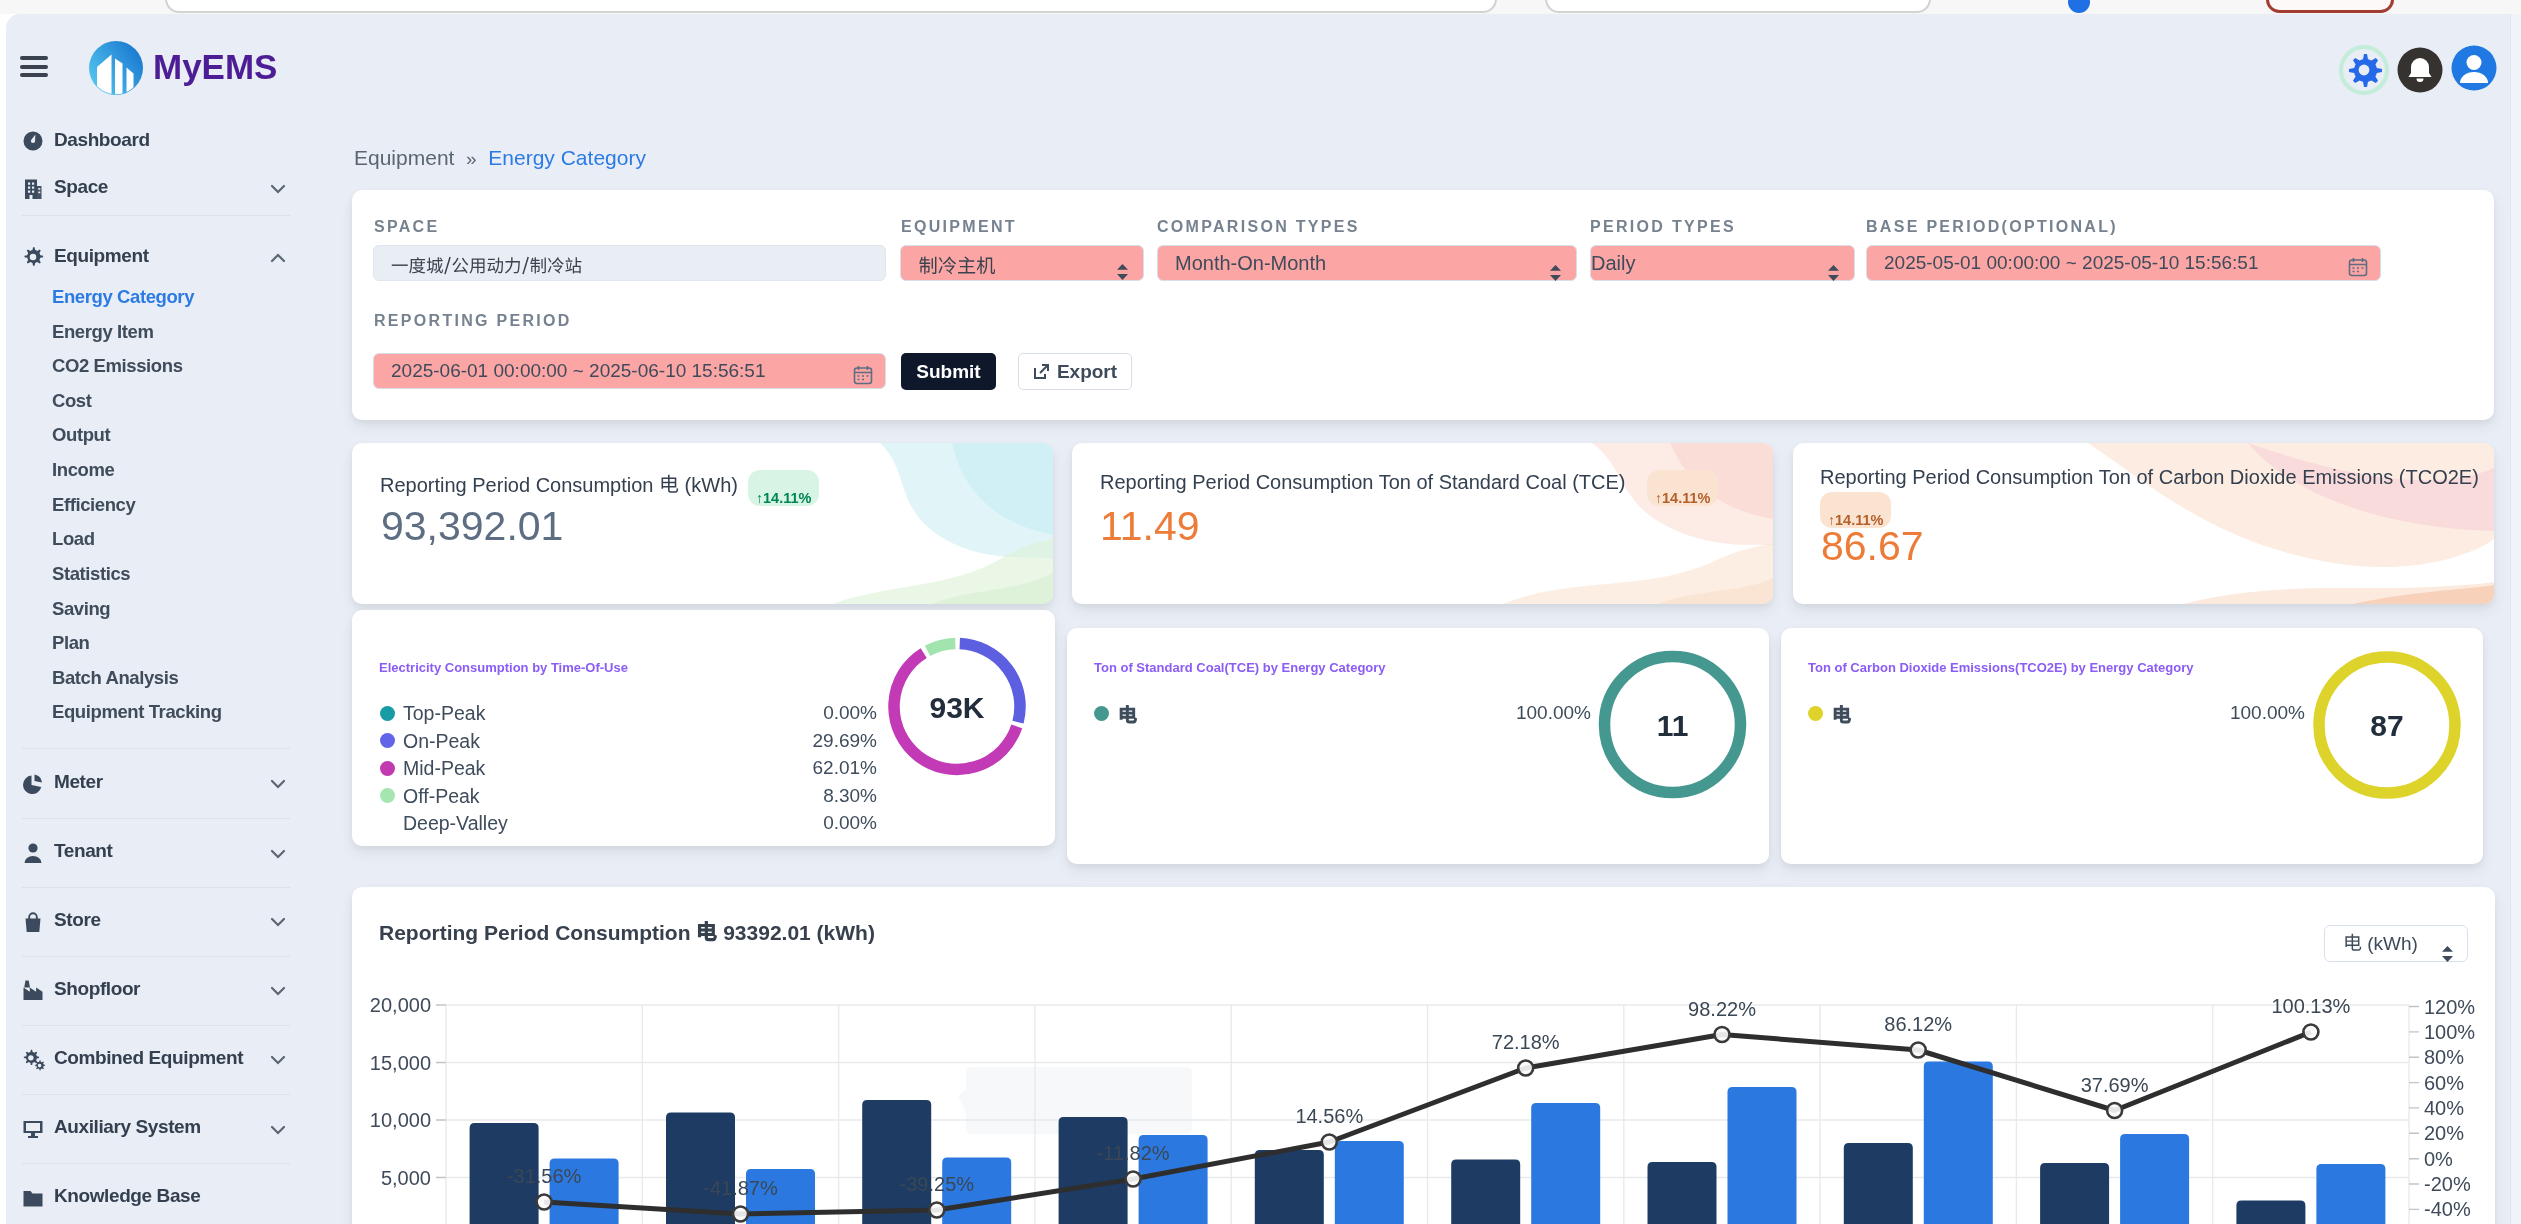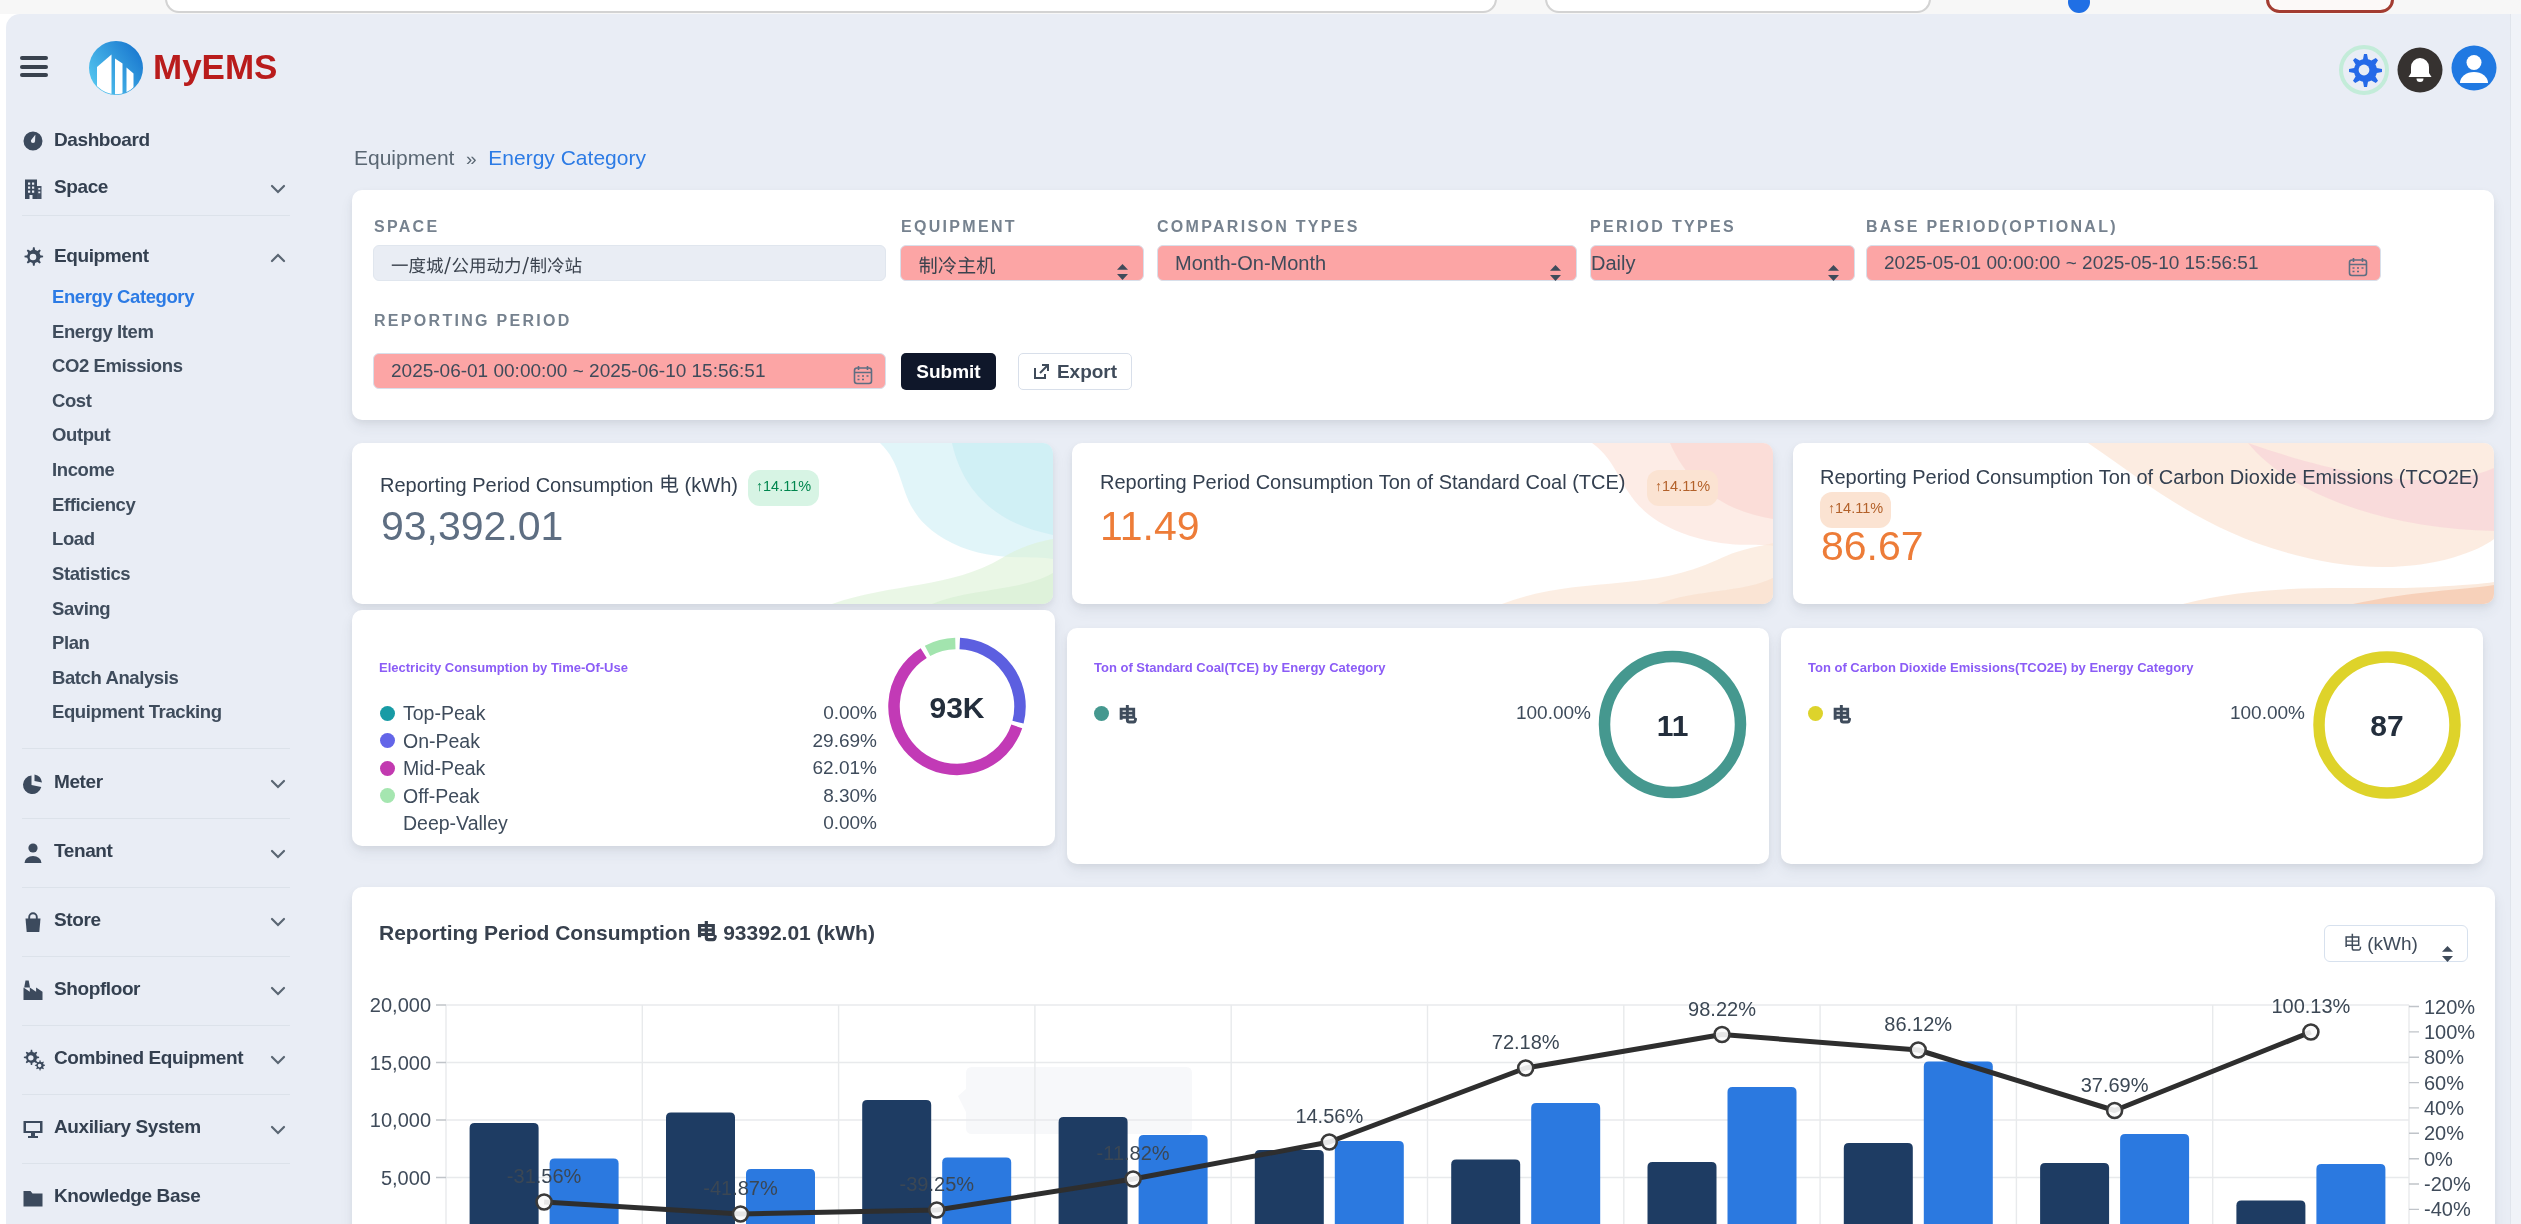--- a/index.html
+++ b/index.html
@@ -10,21 +10,21 @@
 .inp{position:absolute;height:36px;border-radius:6px;font-size:19px;color:#3f4b5a;line-height:34px}
 .sel{background:#fca5a5;border:1px solid #d8dfea}
 .mitem{position:absolute;font-size:19px;font-weight:600;color:#344050;letter-spacing:-0.4px}
 .sitem{position:absolute;font-size:18.5px;font-weight:600;color:#3f4c5c;letter-spacing:-0.4px}
 .div{position:absolute;left:22px;width:268px;height:1px;background:#dce2ea}
 .legtxt{position:absolute;font-size:19.5px;color:#3f4c5c;font-weight:400}
 .legpct{position:absolute;font-size:19px;color:#3f4c5c;text-align:right;width:120px}
 .ct{font-size:13px;font-weight:bold;color:#8b5cf6;position:absolute}
 svg text{font-family:"Liberation Sans",sans-serif}
 .kt{position:absolute;font-size:20px;color:#344050;white-space:nowrap}
-.badge{position:absolute;height:36px;border-radius:12px;font-size:14.5px;font-weight:normal;line-height:24px;padding:4px 8px}
+.badge{position:absolute;height:36px;border-radius:12px;font-size:14.5px;font-weight:bold;line-height:24px;padding:16px 8px}
 .num{position:absolute;font-size:41px;color:#5e6e82}
 </style></head><body>
 
 <div class="abs" style="left:0;top:0;width:2521px;height:14px;background:#f7f7f7"></div>
 <div class="abs" style="left:165px;top:-18px;width:1332px;height:31px;border:2px solid #d3d3d3;border-radius:14px;background:#fff"></div>
 <div class="abs" style="left:1545px;top:-18px;width:386px;height:31px;border:2px solid #d3d3d3;border-radius:14px;background:#fff"></div>
 <div class="abs" style="left:2068px;top:-9px;width:22px;height:22px;border-radius:50%;background:#1f6fe5"></div>
 <div class="abs" style="left:2266px;top:-14px;width:128px;height:27px;border:3px solid #a33c31;border-radius:14px;background:#fcf9f8"></div>
 <div class="app"></div>
 
@@ -41,21 +41,21 @@
 <clipPath id="lc">
       <circle cx="27" cy="27" r="26.2"></circle>
     </clipPath>
 <circle cx="27" cy="27" r="27" fill="url(#lg)"></circle>
 <g clip-path="url(#lc)" fill="#fff">
 <path d="M8,26 L22.5,13.5 L22.5,56 L8,56 Z"></path>
 <path d="M26,17.5 L33.5,22.5 L33.5,56 L26,56 Z"></path>
 <path d="M37.5,26.5 L44.5,32.5 L44.5,56 L37.5,56 Z"></path>
 </g>
 </svg>
-<div class="abs" style="left:153px;top:47px;font-size:35px;font-weight:bold;color:#b91c1c;letter-spacing:0px">MyEMS</div>
+<div class="abs" style="left:153px;top:47px;font-size:35px;font-weight:bold;color:#4c1d95;letter-spacing:0px">MyEMS</div>
 <svg class="abs" style="left:2338px;top:44px" width="52" height="52" viewBox="0 0 52 52">
 <circle cx="26" cy="26" r="23" fill="none" stroke="#c3ecd9" stroke-width="4"></circle>
 <g fill="#2569e8">
       <path d="M26,10 l3,0 1,5.2 a11.5,11.5 0 0 1 3.4,1.4 l4.4-2.6 2.2,2.2 -2.6,4.4 a11.5,11.5 0 0 1 1.4,3.4 l5.2,1 0,3 -5.2,1 a11.5,11.5 0 0 1 -1.4,3.4 l2.6,4.4 -2.2,2.2 -4.4-2.6 a11.5,11.5 0 0 1 -3.4,1.4 l-1,5.2 -3,0 -1-5.2 a11.5,11.5 0 0 1 -3.4-1.4 l-4.4,2.6 -2.2-2.2 2.6-4.4 a11.5,11.5 0 0 1 -1.4-3.4 l-5.2-1 0-3 5.2-1 a11.5,11.5 0 0 1 1.4-3.4 l-2.6-4.4 2.2-2.2 4.4,2.6 a11.5,11.5 0 0 1 3.4-1.4 Z"></path>
     </g>
 <circle cx="26" cy="26" r="5.4" fill="#e9edf5"></circle>
 </svg>
 <svg class="abs" style="left:2397px;top:47px" width="46" height="46" viewBox="0 0 46 46">
 <circle cx="23" cy="23" r="22.5" fill="#363230"></circle>
 <path d="M23,11 a9,9 0 0 1 9,9 v6 l2.5,4 h-23 l2.5,-4 v-6 a9,9 0 0 1 9,-9 z" fill="#fff"></path>

